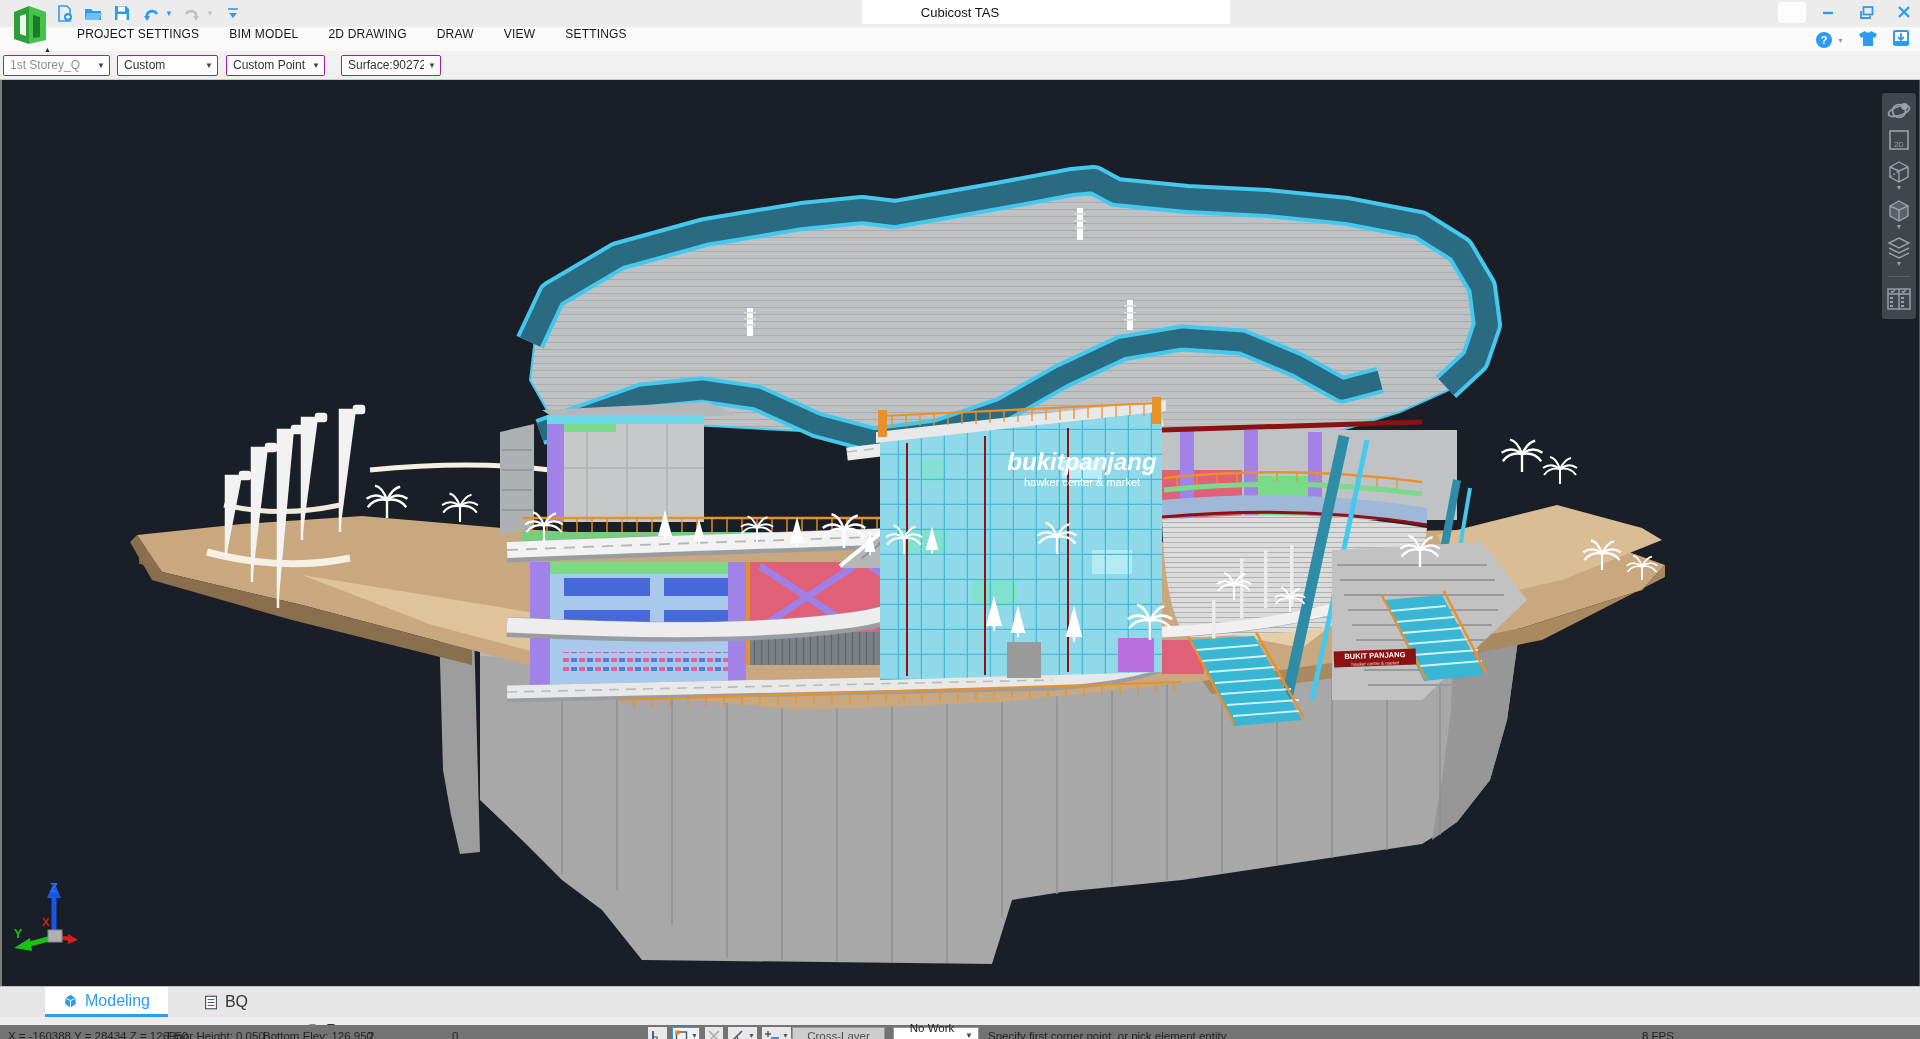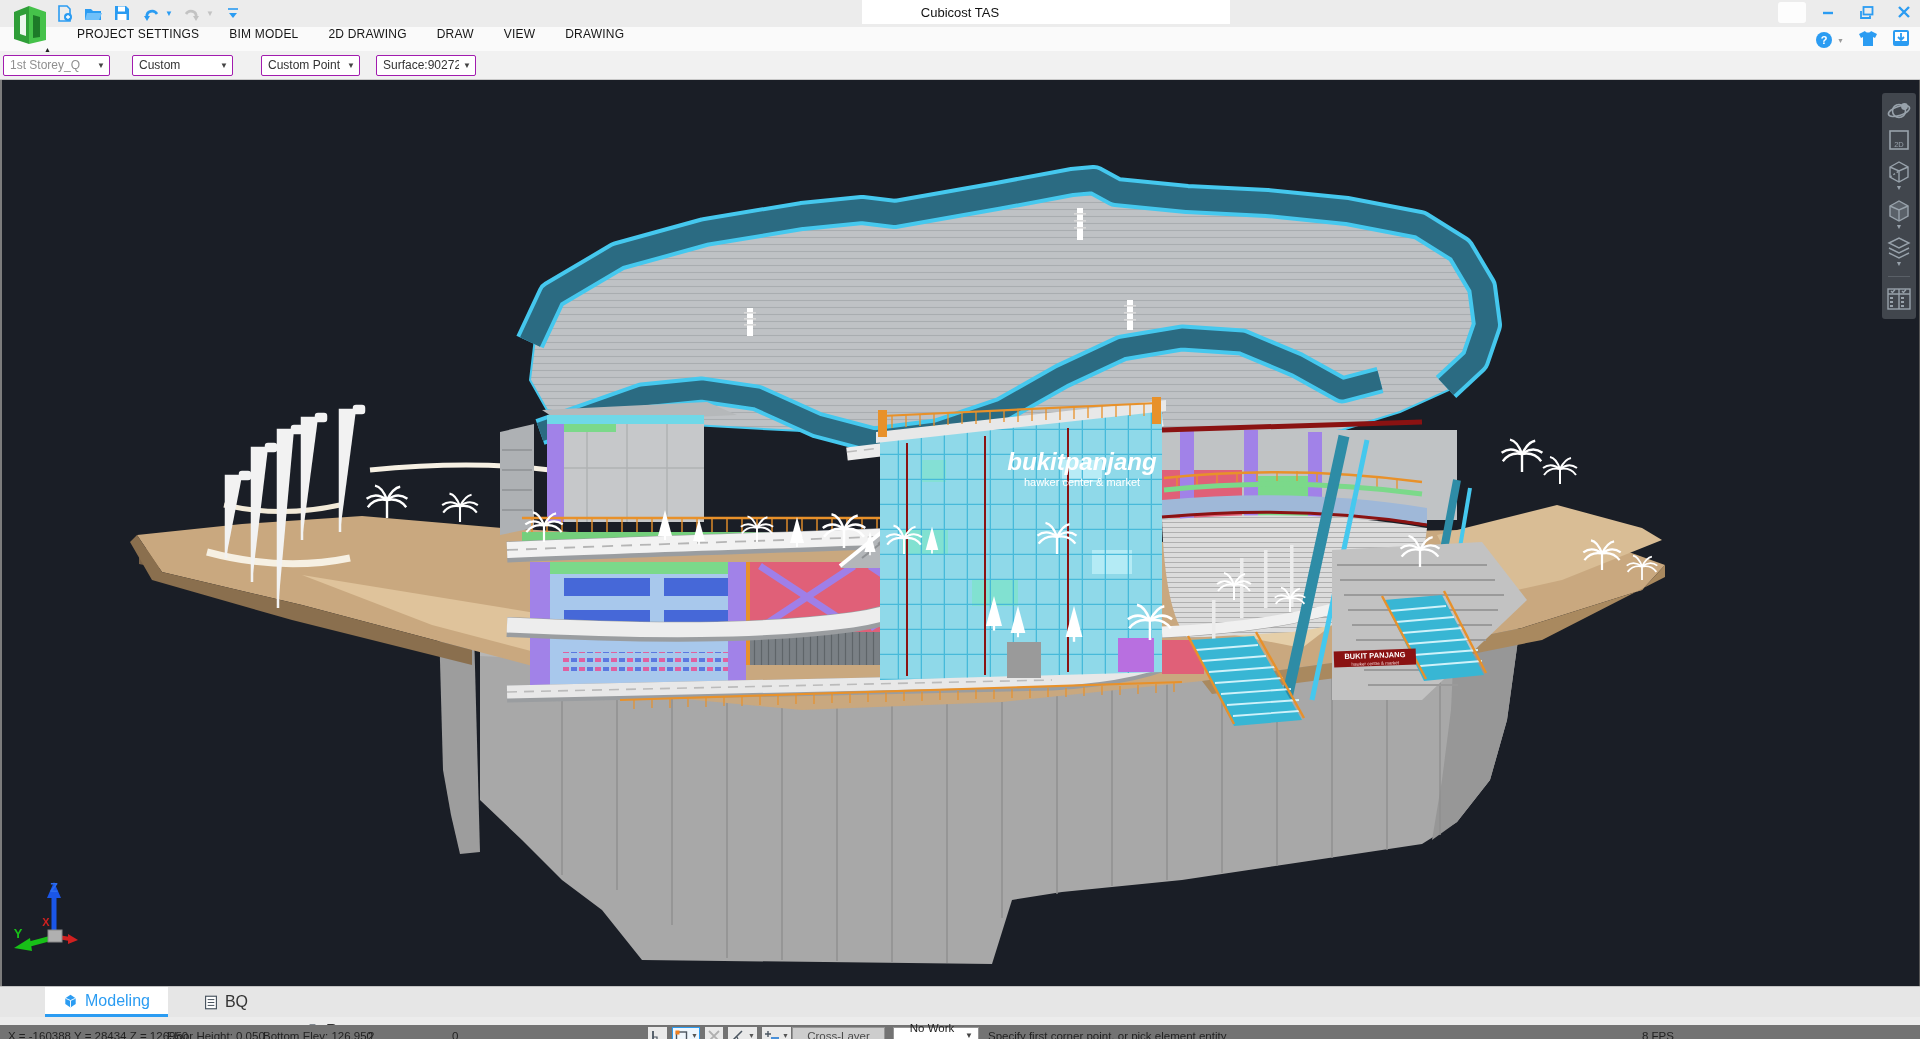--- a/index.html
+++ b/index.html
@@ -28,22 +28,22 @@
   .menu-item { font-size:12px; color:#161616; padding:0 15px; letter-spacing:.2px; cursor:default; }
   .help-row { position:absolute; right:10px; top:2px; display:flex; align-items:center; gap:14px; }
 
   
   .combobar { height:29px; background:#f1f1f1; border-bottom:1px solid #c8c8c8; display:flex; align-items:center; }
   .combo { height:21px; background:#fff; border:1px solid #a21caf; border-radius:2px;
     font-size:12px; color:#333; display:flex; align-items:center; padding:0 4px 0 6px; white-space:nowrap; overflow:hidden; }
   .combo .val { overflow:hidden; text-overflow:clip; flex:1; }
   .combo .arr { font-size:8px; color:#444; margin-left:4px; flex:none; }
   .combo.c1 { width:107px; margin-left:3px; color:#8f8f8f; }
-  .combo.c2 { width:101px; margin-left:22px; }
-  .combo.c3 { width:99px;  margin-left:28px; }
+  .combo.c2 { width:101px; margin-left:7px; }
+  .combo.c3 { width:99px;  margin-left:8px; }
   .combo.c4 { width:100px; margin-left:16px; }
 
   
   .viewport { position:relative; height:906px; background:#1a1e26;
     border-left:2px solid #7d7d7d; border-right:1px solid #555; overflow:hidden; }
   .model-svg { position:absolute; left:0; top:0; }
 
   .right-tools { position:absolute; right:3px; top:13px; width:34px; padding:7px 0;
     background:#41464d; border-radius:3px; display:flex; flex-direction:column; align-items:center; gap:6px; }
   .rt-btn { width:28px; display:flex; flex-direction:column; align-items:center; gap:1px; color:#98a2ab; }
@@ -153,21 +153,21 @@
       </span>
   </div>
 </div>
 
 <div class="menubar">
   <span class="menu-item">PROJECT SETTINGS</span>
   <span class="menu-item">BIM MODEL</span>
   <span class="menu-item">2D DRAWING</span>
   <span class="menu-item">DRAW</span>
   <span class="menu-item">VIEW</span>
-  <span class="menu-item">DRAWING</span>
+  <span class="menu-item">SETTINGS</span>
 
   <div class="help-row">
     <span style="display:flex;align-items:center;">
       <svg width="18" height="18" viewBox="0 0 18 18">
           <circle cx="9" cy="9" r="8" fill="#2b9cf2"></circle>
           <text x="9" y="13" text-anchor="middle" font-size="11" font-weight="bold" fill="#fff">?</text>
         </svg>
       <span style="font-size:7px;color:#9a9a9a;margin-left:4px;">▼</span>
     </span>
     <span>

